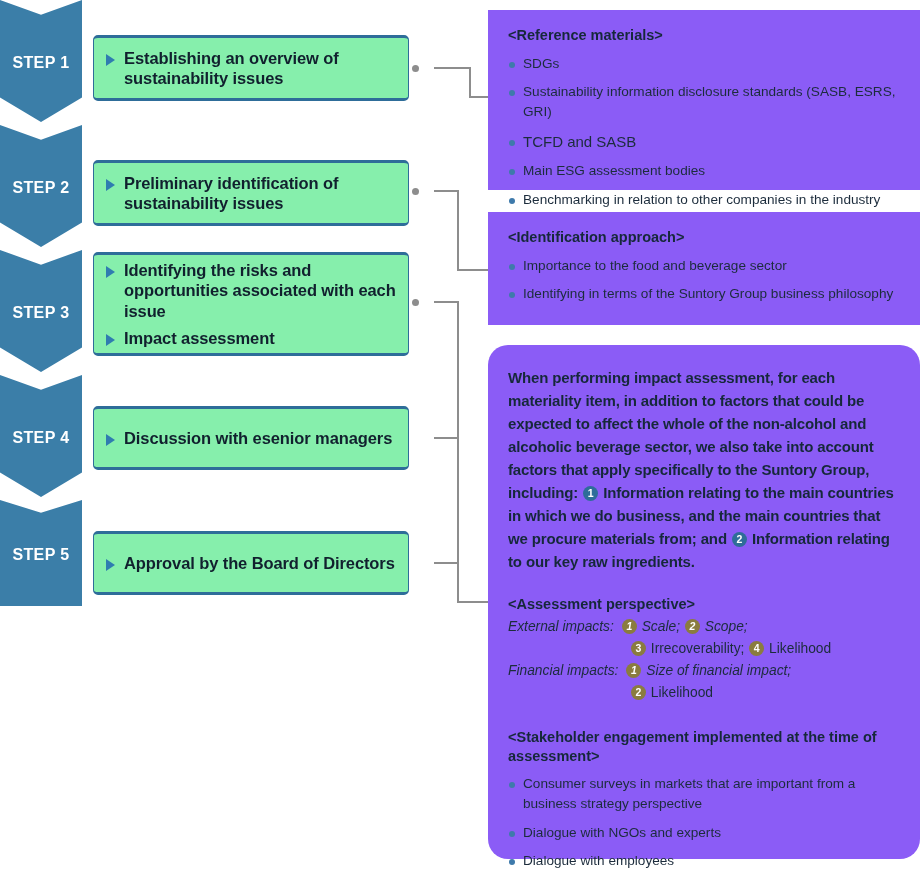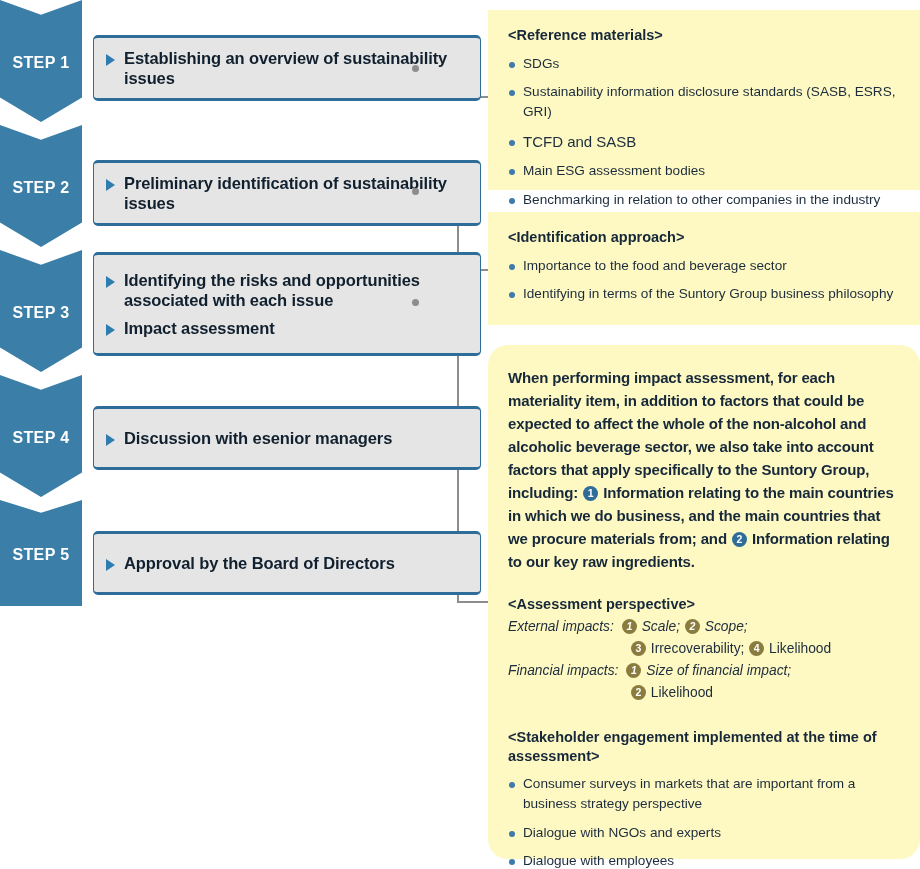--- a/index.html
+++ b/index.html
@@ -21,25 +21,25 @@
   .chevron.last {
     clip-path: polygon(0 0, 50% 12%, 100% 0, 100% 100%, 0 100%);
   }
   .chevron-label {
     color: #ffffff; font-size: 16px; font-weight: bold;
     letter-spacing: .4px; position: relative; top: 2px;
   }
 
   
   .stepbox {
-    position: absolute; left: 93px; width: 388px;
+    position: absolute; left: 93px; width: 316px;
     border: 1px solid #2e6d99;
     border-top-width: 3px; border-bottom-width: 3px;
     border-radius: 5px;
-    background: #e5e5e5;
+    background: #86efac;
     display: flex; flex-direction: column; justify-content: center;
     padding: 6px 10px 6px 12px;
   }
   .titlerow { display: flex; align-items: flex-start; gap: 9px; }
   .titlerow + .titlerow { margin-top: 7px; }
   .tri {
     flex: 0 0 auto; width: 0; height: 0; margin-top: 6px;
     border-left: 9px solid #2f7cb0;
     border-top: 6px solid transparent;
     border-bottom: 6px solid transparent;
@@ -54,21 +54,21 @@
     position: absolute; width: 7px; height: 7px;
     border-radius: 50%; background: #8d8d8d;
   }
 
   
   #wires { position: absolute; left: 0; top: 0; width: 920px; height: 869px; }
 
   
   .panel {
     position: absolute; left: 488px; width: 432px;
-    background: #fef9c3;
+    background: #8b5cf6;
     padding: 16px 20px 16px 20px;
   }
   .panel-head {
     color: #16283a; font-size: 14.5px; font-weight: bold;
     margin-bottom: 6px; line-height: 1.28;
   }
   .panel-head.spaced { margin-top: 18px; }
   ul.blist { list-style: none; }
   ul.blist li {
     position: relative; padding-left: 15px;

